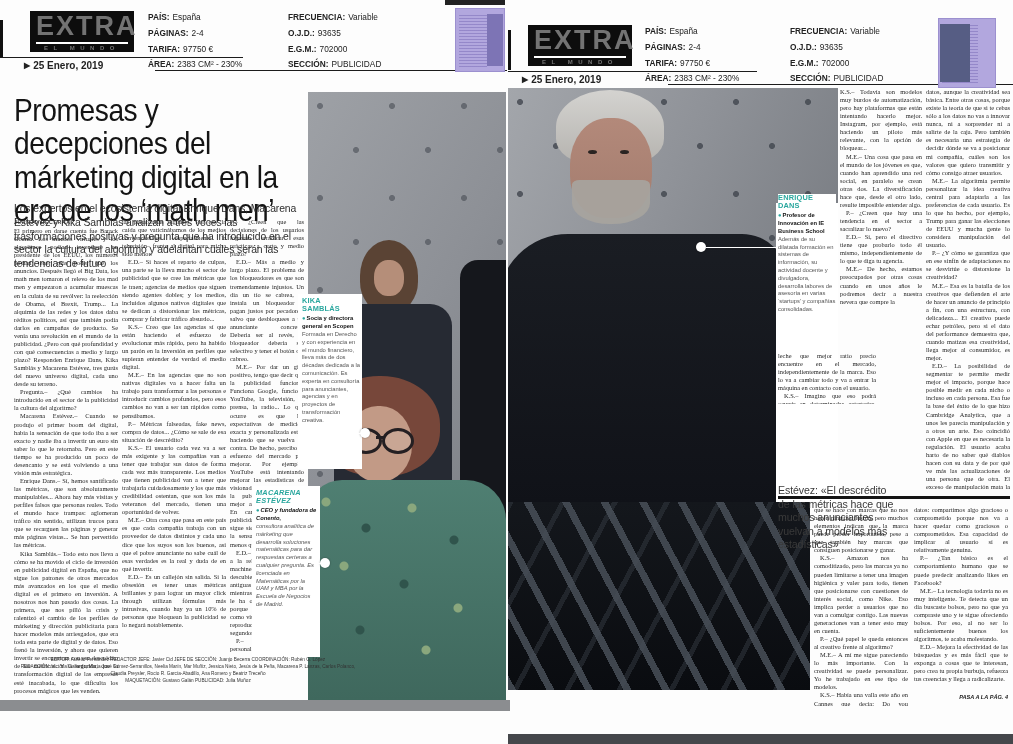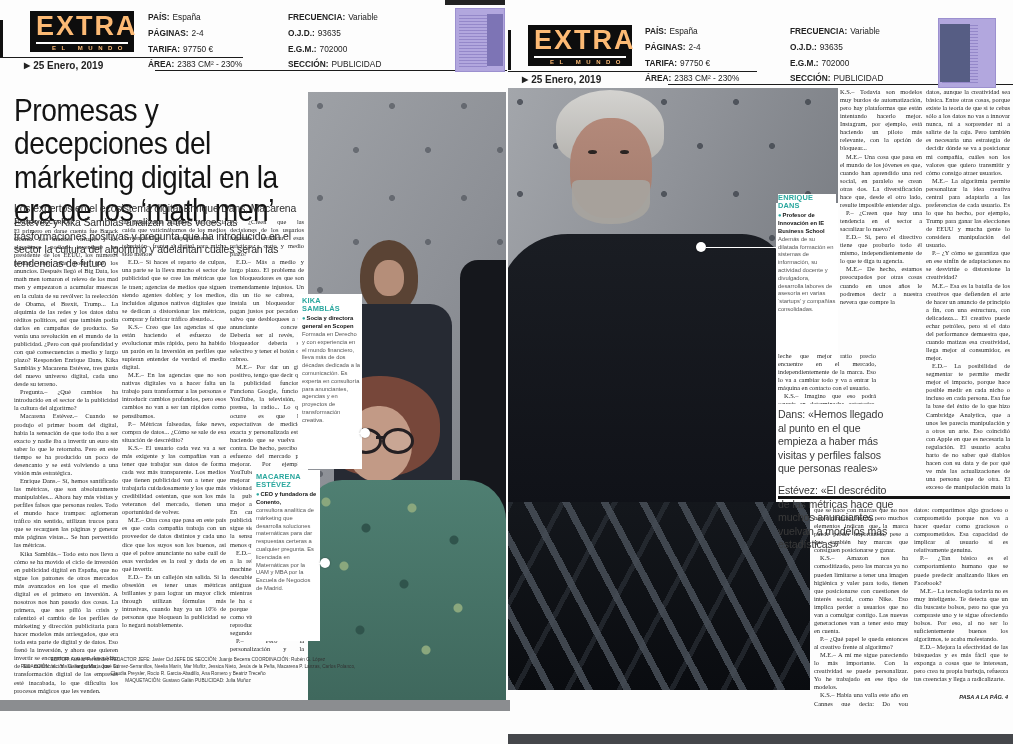--- a/index.html
+++ b/index.html
@@ -1,20 +1,20 @@
 <!DOCTYPE html>
 <html><head>
 <meta charset="utf-8">
 <style>
   html,body{margin:0;padding:0;background:#ffffff;}
   #canvas{position:relative;width:1013px;height:744px;background:#fdfdfd;overflow:hidden;
           font-family:"Liberation Sans",sans-serif;color:#1a1a1a;}
   .abs{position:absolute;}
   
-  .logo{background:#0d0d0d;color:#fdba74;text-align:right;padding:2px 6px 1px 6px;}
+  .logo{background:#0d0d0d;color:#737373;text-align:center;padding:2px 6px 1px 6px;}
   .logo .main{font-family:"Liberation Sans",sans-serif;font-weight:bold;font-size:27px;
               letter-spacing:2px;line-height:1;display:block;}
   .logo .sub{display:block;border-top:2px solid #fff;margin-top:2px;padding-top:1px;
              font-size:6px;font-weight:bold;letter-spacing:5.5px;}
   .dateline{font-size:10px;font-weight:bold;color:#222;}
   .dateline .tri{font-size:8px;position:relative;top:-1px;margin-right:3px;}
   .metarow{font-size:8.3px;line-height:1.9;color:#222;white-space:nowrap;}
   .metarow b{font-weight:bold;margin-right:3px;}
   .thumb{background:#b2a7de;box-shadow:0 0 0 1px #9c90cf inset;overflow:hidden;}
   .thumb .lines{position:absolute;left:4px;top:5px;right:18px;bottom:5px;
@@ -155,21 +155,21 @@
     </div>
 
     <div class="abs profile whitebox" style="left:298px;top:294px;width:58px;height:172px;padding:3px 2px 0 4px;">
       <h3>KIKA SAMBLÁS</h3>
       <p class="role"><span class="dot">●</span><span>Socia y directora general en Scopen</span></p>
       <p class="bio">Formada en Derecho y con experiencia en el mundo financiero, lleva más de dos décadas dedicada a la comunicación. Es experta en consultoría para anunciantes, agencias y en proyectos de transformación creativa.</p>
     </div>
     <div class="abs callout-dot" style="left:360px;top:428px;"></div>
     <div class="abs callout-line" style="left:340px;top:433px;width:22px;"></div>
 
-    <div class="abs profile whitebox" style="left:252px;top:470px;width:62px;height:168px;padding:3px 2px 0 4px;">
+    <div class="abs profile whitebox" style="left:252px;top:486px;width:62px;height:168px;padding:3px 2px 0 4px;font-style:italic;">
       <h3>MACARENA ESTÉVEZ</h3>
       <p class="role"><span class="dot">●</span><span>CEO y fundadora de Conento,</span></p>
       <p class="bio">consultora analítica de márketing que desarrolla soluciones matemáticas para dar respuestas certeras a cualquier pregunta. Es licenciada en Matemáticas por la UAM y MBA por la Escuela de Negocios de Madrid.</p>
     </div>
     <div class="abs callout-dot" style="left:320px;top:558px;"></div>
     <div class="abs callout-line" style="left:312px;top:563px;width:10px;"></div>
 
     <div class="abs footer" style="left:16px;top:656px;width:344px;">
       <div>EDITOR: Aurelio Fernández  REDACTOR JEFE: Javier Cid  JEFE DE SECCIÓN: Juanjo Becerra  COORDINACIÓN: Rubén G. López</div>
       <div>REDACCIÓN: Victoria Gallardo, María José Gómez-Serranillos, Neelia Marín, Mar Muñiz, Jessica Nieto, Jesús de la Peña, Macarena P. Lanzas, Carlos Polanco, Claudia Preysler, Rocío R. García-Abadillo, Ana Romero y Beatriz Treceño</div>
@@ -245,21 +245,20 @@
     </div>
     <div class="abs col" style="left:418px;top:88px;width:84px;height:404px;overflow:hidden;">
       <p class="noind">datos, aunque la creatividad sea básica. Entre otras cosas, porque existe la teoría de que si te cebas sólo a los datos no vas a innovar nunca, ni a sorprender ni a salirte de la caja. Pero también es necesaria una estrategia de decidir dónde se va a posicionar mi compañía, cuáles son los valores que quiero transmitir y cómo consigo atraer usuarios.</p>
       <p>M.E.– La algoritmia permite personalizar la idea creativa central para adaptarla a las preferencias de cada usuario. Es lo que ha hecho, por ejemplo, Trump para ganar las elecciones de EEUU y mucha gente lo considera manipulación del usuario.</p>
       <p>P.– ¿Y cómo se garantiza que en ese sinfín de adaptaciones no se desvirtúe o distorsione la creatividad?</p>
       <p>M.E.– Esa es la batalla de los creativos que defienden el arte de hacer un anuncio de principio a fin, con una estructura, con delicadeza... El creativo puede echar petróleo, pero si el dato del performance demuestra que, cuando matizas esa creatividad, llega mejor al consumidor, es mejor.</p>
       <p>E.D.– La posibilidad de segmentar te permite medir mejor el impacto, porque hace posible medir en cada nicho o incluso en cada persona. Esa fue la base del éxito de lo que hizo Cambridge Analytica, que a unos les parecía manipulación y a otros un arte. Eso coincidió con Apple en que es necesaria la regulación. El usuario acaba harto de no saber qué diablos hacen con su data y de por qué ve más las actualizaciones de una persona que de otra. El exceso de manipulación mata la experiencia y se puede poner al servicio de cualquier cosa o persona, incluido un dictador.</p>
 
     </div>
 
-    <div class="abs pull" style="left:270px;top:408px;width:116px;">Dans: «Hemos llegado al punto en el que empieza a haber más visitas y perfiles falsos que personas reales»</div>
     <div class="abs pull" style="left: 270px; top: 484px; width: 116px; visibility: visible;">Estévez: «El descrédito de las métricas hace que muchos anunciantes vuelvan a modelos más estadísticas»</div>
 
     <div class="abs qrule" style="left:270px;top:496px;width:232px;"></div>
 
     <div class="abs col" style="left:306px;top:506px;width:94px;height:200px;overflow:hidden;">
       <p class="noind">que se hace con marcas que no nos hacen ninguna ilusión, pero muchos elementos indican que la marca puede perder importancia, pese a que también hay marcas que consiguen posicionarse y ganar.</p>
       <p>K.S.– Amazon nos ha comoditizado, pero las marcas ya no pueden limitarse a tener una imagen higiénica y valer para todo, tienen que posicionarse con cuestiones de interés social, como Nike. Eso implica perder a usuarios que no van a comulgar contigo. Las nuevas generaciones van a tener esto muy en cuenta.</p>
       <p>P.– ¿Qué papel le queda entonces al creativo frente al algoritmo?</p>
       <p>M.E.– A mí me sigue pareciendo lo más importante. Con la creatividad se puede personalizar. Yo he trabajado en ese tipo de modelos.</p>
       <p>K.S.– Había una valla este año en Cannes que decía: Do you remember when creatives didn’t use data? (¿Os acordáis de cuando los creativos todavía no usaban el data?) Es fundamental para los creativos tener acceso a los</p>

